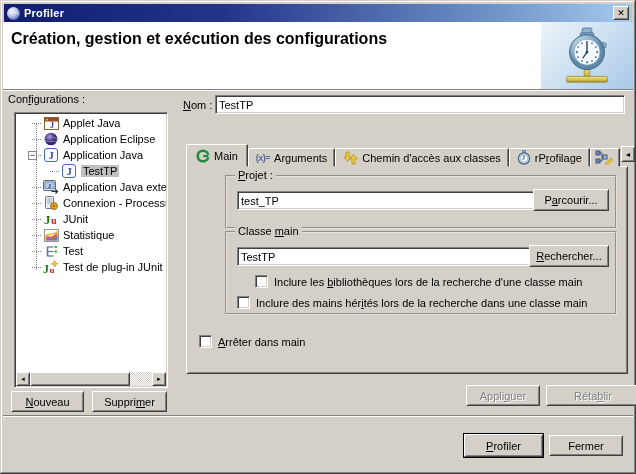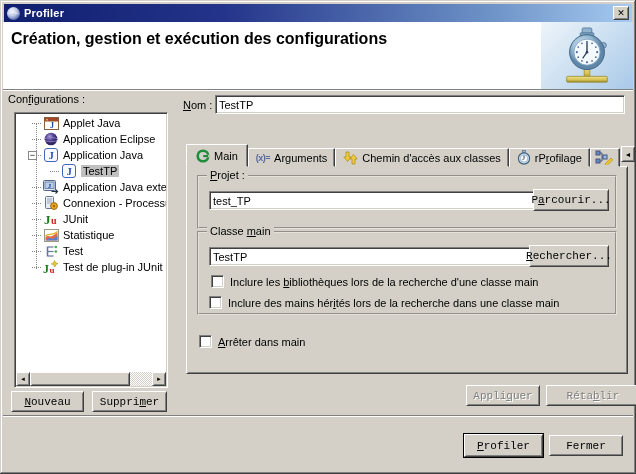--- a/index.html
+++ b/index.html
@@ -52,21 +52,21 @@
 
   
   .sunken {
     background:#fff; border:1px solid; border-color:#808080 #fff #fff #808080;
     box-shadow: inset 1px 1px 0 #404040, inset -1px -1px 0 #d4d0c8;
   }
   .btn {
     position:absolute; background:#d4d0c8; border:1px solid; border-color:#fff #404040 #404040 #fff;
     box-shadow: inset 1px 1px 0 #d4d0c8, inset -1px -1px 0 #808080;
     font-size:11px; display:flex; align-items:center; justify-content:center; cursor:default;
-    font-family:Liberation Mono, monospace;
+    font-family:Liberation Sans, sans-serif;
   }
   .btn.disabled { color:#808080; text-shadow:1px 1px 0 #fff; }
   .default-ring { position:absolute; border:1px solid #000; background:#000; }
   .default-ring .btn { position:absolute; left:0; top:0; right:0; bottom:0; }
   .mn { text-decoration:underline; }
   .checkbox {
     width:13px; height:13px; background:#fff; flex:none;
     border:1px solid; border-color:#808080 #fff #fff #808080;
     box-shadow: inset 1px 1px 0 #404040, inset -1px -1px 0 #d4d0c8;
   }
@@ -123,21 +123,21 @@
     background:#d4d0c8; border:1px solid; border-color:#fff #404040 #404040 #fff;
     box-shadow: inset 1px 1px 0 #d4d0c8, inset -1px -1px 0 #808080;
     font-size:7px; display:flex; align-items:center; justify-content:center; }
   .args-glyph { font-size:9px; font-weight:bold; color:#5a6a9a; letter-spacing:-0.5px; }
 
   .tabpanel {
     position:absolute; left:186px; top:166px; width:442px; height:208px; background:#d4d0c8;
     border:1px solid; border-color:#fff #404040 #404040 #fff;
     box-shadow: inset 1px 1px 0 #d4d0c8, inset -1px -1px 0 #808080;
   }
-  .group { position:absolute; border:2px groove #e6e2da; }
+  .group { position:absolute; border:2px groove #e6e2da;margin-left:28px; }
   .group-legend { position:absolute; top:-8px; left:8px; background:#d4d0c8; padding:0 3px; }
   .g-projet { left:10px; top:8px; right:10px; height:54px; }
   .g-classe { left:10px; top:64px; right:10px; height:84px; }
   .gfield { position:absolute; left:10px; top:14px; width:328px; height:19px;
     font-family:inherit; font-size:11px; padding:2px 3px; }
 
   .sep {
     position:absolute; left:3px; right:3px; top:415px; height:2px;
     border-top:1px solid #808080; border-bottom:1px solid #fff;
   }
@@ -408,21 +408,21 @@
     </div>
 
     <div class="group g-classe">
       <span class="group-legend">
         <span>Classe </span><span class="mn">m</span><span>ain</span>
       </span>
       <input class="gfield sunken" value="TestTP" style="">
       <div class="btn" style="right:6px; top:12px; width:80px; height:22px; position:absolute;">
         <span><span class="mn">R</span><span>echercher...</span></span>
       </div>
-      <div class="cbrow" style="left:12px; top:42px;">
+      <div class="cbrow" style="left:28px; top:42px;">
         <span class="checkbox"></span>
         <span><span>Inclure les </span><span class="mn">b</span><span>ibliothèques lors de la recherche d'une classe main</span></span>
       </div>
       <div class="cbrow" style="left:10px; top:63px;">
         <span class="checkbox"></span>
         <span><span>Inclure des mains hér</span><span class="mn">i</span><span>tés lors de la recherche dans une classe main</span></span>
       </div>
     </div>
 
     <div class="cbrow" style="left:12px; top:168px;">

